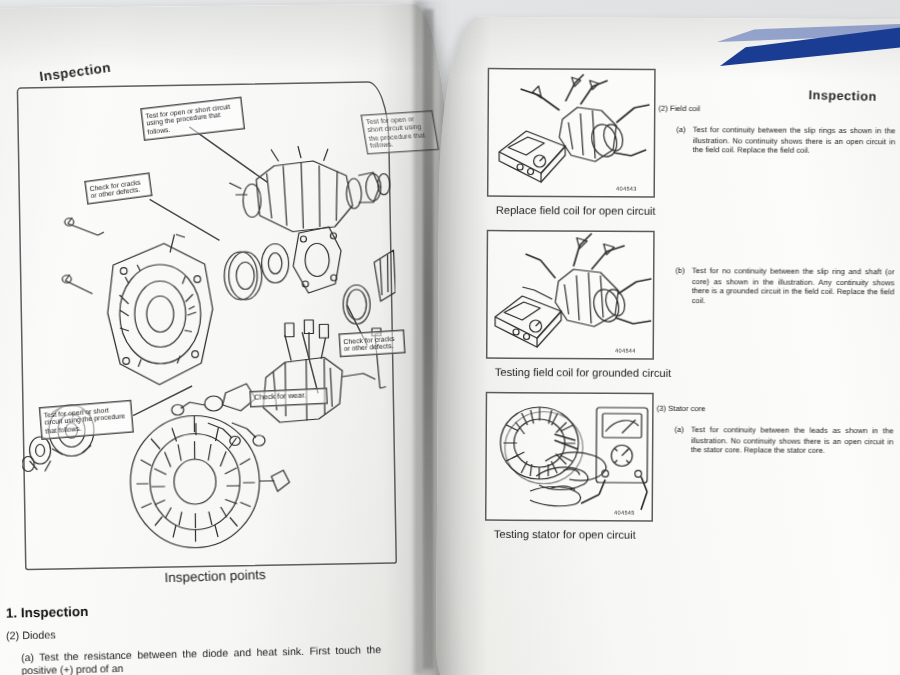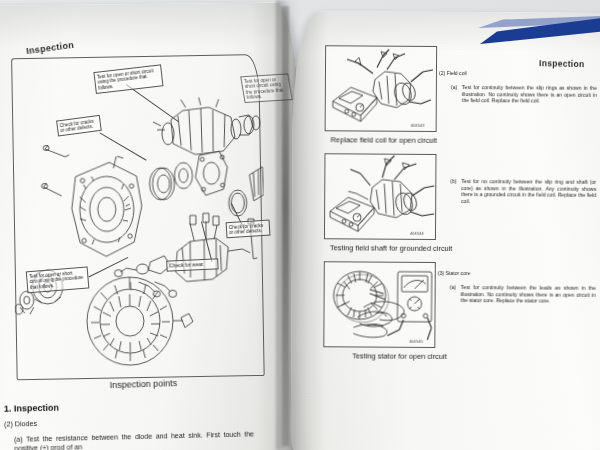--- a/index.html
+++ b/index.html
@@ -390,21 +390,21 @@
         <path d="M58 24 L62 10 M62 10 L70 2" stroke-width="1.1"></path>
         <path d="M70 26 L80 14 M80 14 L92 10" stroke-width="1.1"></path>
         <path d="M88 42 L100 34 M100 34 L110 32" stroke-width="1.1"></path>
         <path d="M86 58 L98 62 M98 62 L110 60" stroke-width="1.1"></path>
         <path d="M46 32 L36 20 M36 20 L26 16" stroke-width="1.1"></path>
         <path d="M62 12 L60 5 L67 7 Z"></path>
         <path d="M80 16 L78 9 L85 11 Z"></path>
       </g>
     </svg>
     <div class="fig-code blur-soft" style="left:118px; top:220px;">404544</div>
-    <div class="fig-cap blur-soft" style="left:38px; top:232px;">Testing field shaft for grounded circuit</div>
+    <div class="fig-cap blur-soft" style="left:38px; top:232px;">Testing field coil for grounded circuit</div>
 
     <div class="fig-box" style="left:32px; top:250px; width:112px; height:86px;"></div>
     <svg class="blur-soft" style="position:absolute;left:32px;top:250px;" width="112" height="86" viewBox="0 0 112 86">
       <g fill="none" stroke="#2b2b2b" stroke-width="0.8" stroke-linejoin="round">
 
         <ellipse cx="36" cy="34" rx="26" ry="24"></ellipse>
         <ellipse cx="36" cy="34" rx="17" ry="16"></ellipse>
         <path d="M14 22 L22 26 M12 34 L21 34 M14 46 L22 42 M24 14 L28 22 M36 10 L36 19
                  M48 14 L44 22 M58 22 L50 26 M60 34 L51 34 M58 46 L50 42 M48 54 L44 46
                  M36 58 L36 50 M24 54 L28 46"></path>
@@ -428,21 +428,21 @@
         <path d="M91 42 L95 38"></path>
         <path d="M86 37 L88 39 M96 37 L94 39 M86 47 L88 45 M96 47 L94 45"></path>
         <circle cx="80" cy="54" r="2.2"></circle>
         <circle cx="102" cy="54" r="2.2"></circle>
 
         <path d="M80 58 L76 68 M76 68 L64 74" stroke-width="1.1"></path>
         <path d="M104 56 L108 66 M108 66 L104 78" stroke-width="1.1"></path>
       </g>
     </svg>
     <div class="fig-code blur-soft" style="left:118px; top:328px;">404545</div>
-    <div class="fig-cap blur-soft" style="left:38px; top:340px;margin-left:23px;">Testing stator for open circuit</div>
+    <div class="fig-cap blur-soft" style="left:38px; top:340px;">Testing stator for open circuit</div>
 
     <div class="page-right-gutter"></div>
     <div class="grain"></div>
   </div>
 
   <div class="spine"></div>
   <div class="spine-dark"></div>
 
   <div class="cover-right-edge"></div>
   <div class="cover-right"></div>

